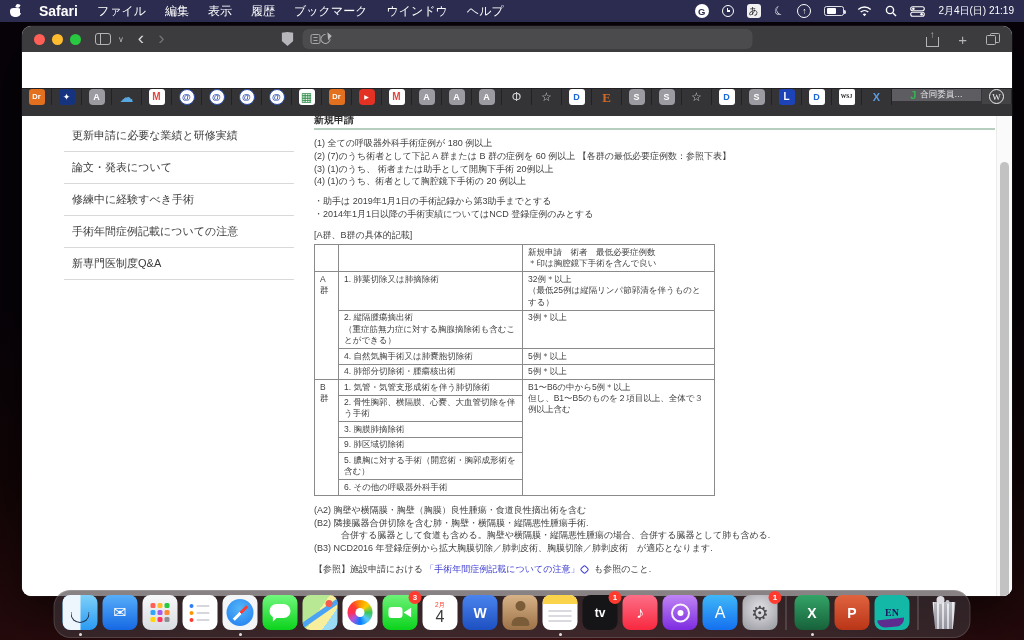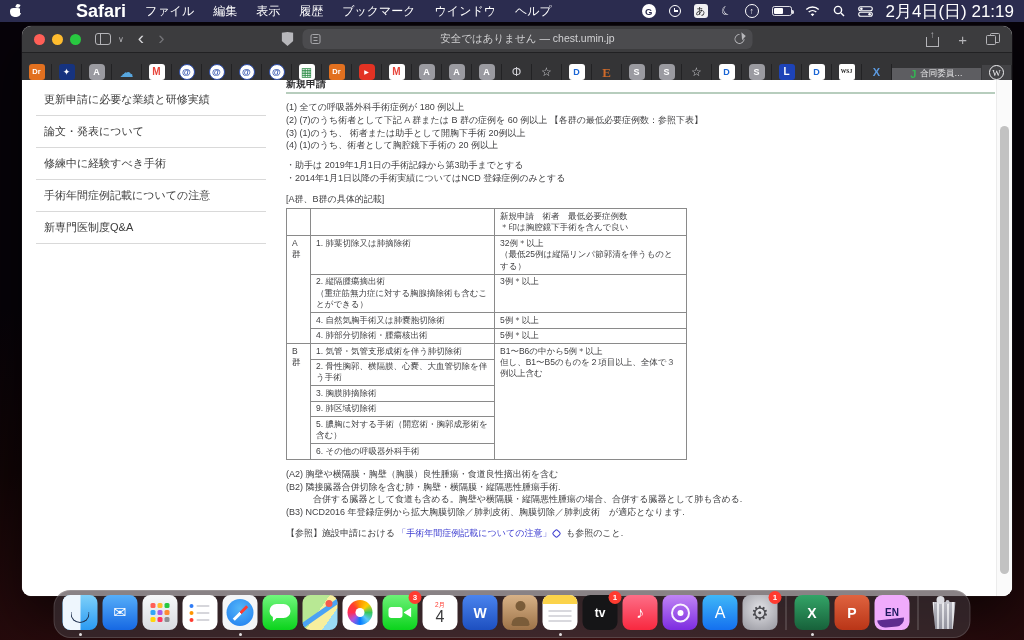--- a/index.html
+++ b/index.html
@@ -14,39 +14,39 @@
   
   .menubar{position:absolute;top:0;left:0;width:1024px;height:22px;background:#2b2c4f;
     display:flex;align-items:center;padding:0 10px;color:#fff;z-index:50;}
   .mb-left{display:flex;align-items:center;gap:19px;}
   .mb-apple{width:12px;height:12px;position:relative;margin-right:-2px;}
   .mb-apple::before{content:'';position:absolute;bottom:0;left:0;width:11px;height:9.5px;
     background:radial-gradient(circle at 12.5px 3px, rgba(0,0,0,0) 2.6px, #fff 2.8px);
     border-radius:3.5px 3.5px 4.5px 4.5px/3px 3px 5px 5px;}
   .mb-apple::after{content:'';position:absolute;top:-1px;left:5.5px;width:4px;height:3.5px;
     background:#fff;border-radius:70% 0 70% 0;transform:rotate(25deg);}
-  .mb-app{font-weight:bold;font-size:18px;margin-left:37px;}
+  .mb-app{font-weight:bold;font-size:14px;}
   .mb-menu{font-size:12px;}
   .mb-right{margin-left:auto;display:flex;align-items:center;gap:13px;}
   .mb-g{width:14px;height:14px;border-radius:50%;background:#fff;color:#2b2c4f;font-size:9.5px;
     font-weight:bold;display:flex;align-items:center;justify-content:center;}
   .mb-clockicon{width:12px;height:12px;border:1.4px solid #fff;border-radius:50%;position:relative;}
   .mb-clockicon::before{content:'';position:absolute;left:4.3px;top:1.5px;width:1.3px;height:3.5px;background:#fff;}
   .mb-clockicon::after{content:'';position:absolute;left:4.3px;top:4.3px;width:3.5px;height:1.3px;background:#fff;}
   .mb-ime{width:14px;height:14px;background:#f1f1f4;border-radius:3px;color:#1b1b1d;font-size:9.5px;
     display:flex;align-items:center;justify-content:center;}
   .mb-moon{font-size:12px;transform:rotate(-18deg);line-height:1;}
   .mb-up{width:14px;height:14px;border:1.3px solid #fff;border-radius:50%;font-size:8.5px;
     display:flex;align-items:center;justify-content:center;line-height:1;}
   .mb-batt{width:20px;height:10px;border:1px solid rgba(255,255,255,.85);border-radius:2.5px;
     position:relative;padding:1.2px;}
   .mb-batt::before{content:'';display:block;height:100%;width:60%;background:#fff;border-radius:1px;}
   .mb-batt::after{content:'';position:absolute;right:-3px;top:2.6px;width:2px;height:4px;
     background:rgba(255,255,255,.85);border-radius:0 1.5px 1.5px 0;}
-  .mb-time{font-size:17px;white-space:nowrap;}
+  .mb-time{font-size:10px;white-space:nowrap;}
 
   
   .window{position:absolute;left:22px;top:26px;width:990px;height:570px;border-radius:9px;
     overflow:hidden;box-shadow:0 22px 55px rgba(0,0,0,.65), 0 0 0 .5px rgba(255,255,255,.12);
     display:flex;flex-direction:column;background:#fff;}
 
   .toolbar{height:26px;background:#3c3c3e;display:flex;align-items:center;padding:0 12px;
     position:relative;flex:none;}
   .lights{display:flex;gap:7px;margin-right:14px;}
   .tl{width:11px;height:11px;border-radius:50%;}
@@ -78,22 +78,22 @@
     border:1.4px solid #b4b4b8;border-top:none;}
   .ic-share::after{content:'↑';position:absolute;top:-3px;left:3.4px;font-size:10px;color:#b4b4b8;}
   .ic-plus{font-size:15px;line-height:1;}
   .ic-tabs{width:14px;height:12px;position:relative;}
   .ic-tabs::before{content:'';position:absolute;right:0;top:0;width:8px;height:8px;
     border:1.3px solid #b4b4b8;border-radius:1.5px;}
   .ic-tabs::after{content:'';position:absolute;left:0;bottom:0;width:8px;height:8px;
     border:1.3px solid #b4b4b8;border-radius:1.5px;background:#3c3c3e;}
 
   
-  .favbar{height:28px;background:#343436;display:flex;align-items:flex-end;flex:none;
-    border-top:1px solid rgba(0,0,0,.35);}
+  .favbar{height:28px;background:#343436;display:flex;align-items:flex-start;flex:none;
+    border-top:1px solid rgba(0,0,0,.35);margin-top:36px;}
   .fav-cell{flex:0 0 30px;display:flex;align-items:center;justify-content:center;
     border-right:1px solid rgba(15,15,17,.5);}
   .fv{width:16px;height:16px;border-radius:3px;display:flex;align-items:center;justify-content:center;
     font-size:9px;font-weight:bold;line-height:1;}
   .fv-dr{background:#e2701f;color:#fff;font-size:7.5px;}
   .fv-blue{background:#16337f;color:#fff;}
   .fv-a{background:#9b9ba1;color:#fff;border-radius:4px;}
   .fv-cloud{color:#58a7e0;font-size:14px;font-weight:normal;}
   .fv-gmail{background:#fff;color:#e8443a;font-size:10px;}
   .fv-at{background:#fff;border:1.2px solid #2f4fae;border-radius:50%;color:#2f4fae;font-size:9px;}
@@ -111,21 +111,21 @@
     border-right:1px solid rgba(15,15,17,.5);}
   .fav-wide .j{color:#35b454;font-weight:bold;font-size:11px;}
   .fav-wide .lbl{color:#e8e8ea;font-size:8.5px;white-space:nowrap;}
   .fav-wp-cell{flex:0 0 30px;background:#434346;display:flex;align-items:center;justify-content:center;}
   .fv-wp{color:#f0f0f2;border:1.5px solid #f0f0f2;border-radius:50%;width:15px;height:15px;
     display:flex;align-items:center;justify-content:center;
     font-family:"Liberation Serif","DejaVu Serif",serif;font-size:9px;}
 
   
   .content{flex:1;background:#fff;display:flex;position:relative;overflow:hidden;}
-  .side{width:252px;flex:none;padding:4px 0 0 14px;}
+  .side{width:252px;flex:none;padding:4px 0 0 14px;margin-left:28px;}
   .side-item{font-size:11px;color:#3c3c3c;padding:8px 6px 8px 8px;border-bottom:1px solid #d9d9d9;
     width:230px;white-space:nowrap;overflow:hidden;}
   .main{flex:1;padding:0 16px 0 12px;color:#3f3f41;overflow:hidden;margin-right:1px;}
   .main-title{font-size:10px;font-weight:bold;margin-top:-3px;color:#2e2e30;}
   .green-rule{border-bottom:2px solid #b7cdbd;margin:1px 0 7px;}
   .main p{font-size:9px;line-height:1.42;white-space:pre-wrap;}
   .pgroup{margin:7px 0;}
   .caption{margin:8px 0 3px;}
   .tbl{border-collapse:collapse;table-layout:fixed;width:400px;margin:2px 0 8px;}
   .tbl td{border:1px solid #8a8a8a;font-size:8.5px;line-height:1.35;padding:1.5px 5px;
@@ -215,21 +215,21 @@
   .di-podcasts::before{content:'';position:absolute;left:50%;top:50%;transform:translate(-50%,-50%);
     width:15px;height:15px;border:2px solid rgba(255,255,255,.92);border-radius:50%;}
   .di-podcasts::after{content:'';position:absolute;left:50%;top:50%;transform:translate(-50%,-50%);
     width:6px;height:6px;border-radius:50%;background:#fff;}
   .di-appstore{background:linear-gradient(180deg,#3fb7f8,#1470ef);}
   .di-appstore .dk-glyph{font-weight:400;font-size:16px;}
   .di-settings{background:radial-gradient(circle at 50% 40%,#e2e2e6,#96969e);}
   .di-settings .dk-glyph{color:#4a4a4f;font-size:20px;font-weight:normal;}
   .di-excel{background:linear-gradient(180deg,#33a467,#17613a);}
   .di-ppt{background:linear-gradient(180deg,#e0633f,#b93517);}
-  .di-endnote{background:#f0abfc;}
+  .di-endnote{background:#14b8a6;font-family:Liberation Serif, serif;}
   .di-endnote .dk-glyph{color:#1c1a5e;font-size:10px;}
   .di-endnote::before{content:'';position:absolute;bottom:3px;left:3px;width:27px;height:8px;
     border-radius:0 0 10px 10px;background:#5e2c8f;transform:rotate(-6deg);}
   .di-trash{background:transparent;overflow:visible;}
   .di-trash::before{content:'';position:absolute;inset:7px 5px 1px;
     background:repeating-linear-gradient(90deg,rgba(255,255,255,.55) 0 2px,rgba(130,130,140,.35) 2px 5px),
       linear-gradient(180deg,#d7d7de,#9b9ba6);
     clip-path:polygon(4% 0,96% 0,85% 100%,15% 100%);}
   .di-trash::after{content:'';position:absolute;top:1px;left:10px;width:8px;height:8px;border-radius:50%;
     background:#dcdce2;box-shadow:7px 2px 0 -2px #c8c8d0,-5px 3px 0 -3px #cfcfd6;}
@@ -288,21 +288,20 @@
     <div class="tb-group">
       <span class="ic-sidebar"></span>
       <span class="ic-chev">∨</span>
       <span class="ic-back">‹</span>
       <span class="ic-fwd">›</span>
     </div>
     <div class="url-wrap">
       <span class="ic-shield"></span>
       <div class="url-field">
         <span class="ic-reader"></span>
-        <span class="url-text">安全ではありません — chest.umin.jp</span>
         <span class="ic-reload"></span>
       </div>
     </div>
     <div class="tb-right">
       <span class="ic-share"></span>
       <span class="ic-plus">+</span>
       <span class="ic-tabs"></span>
     </div>
   </div>
 

